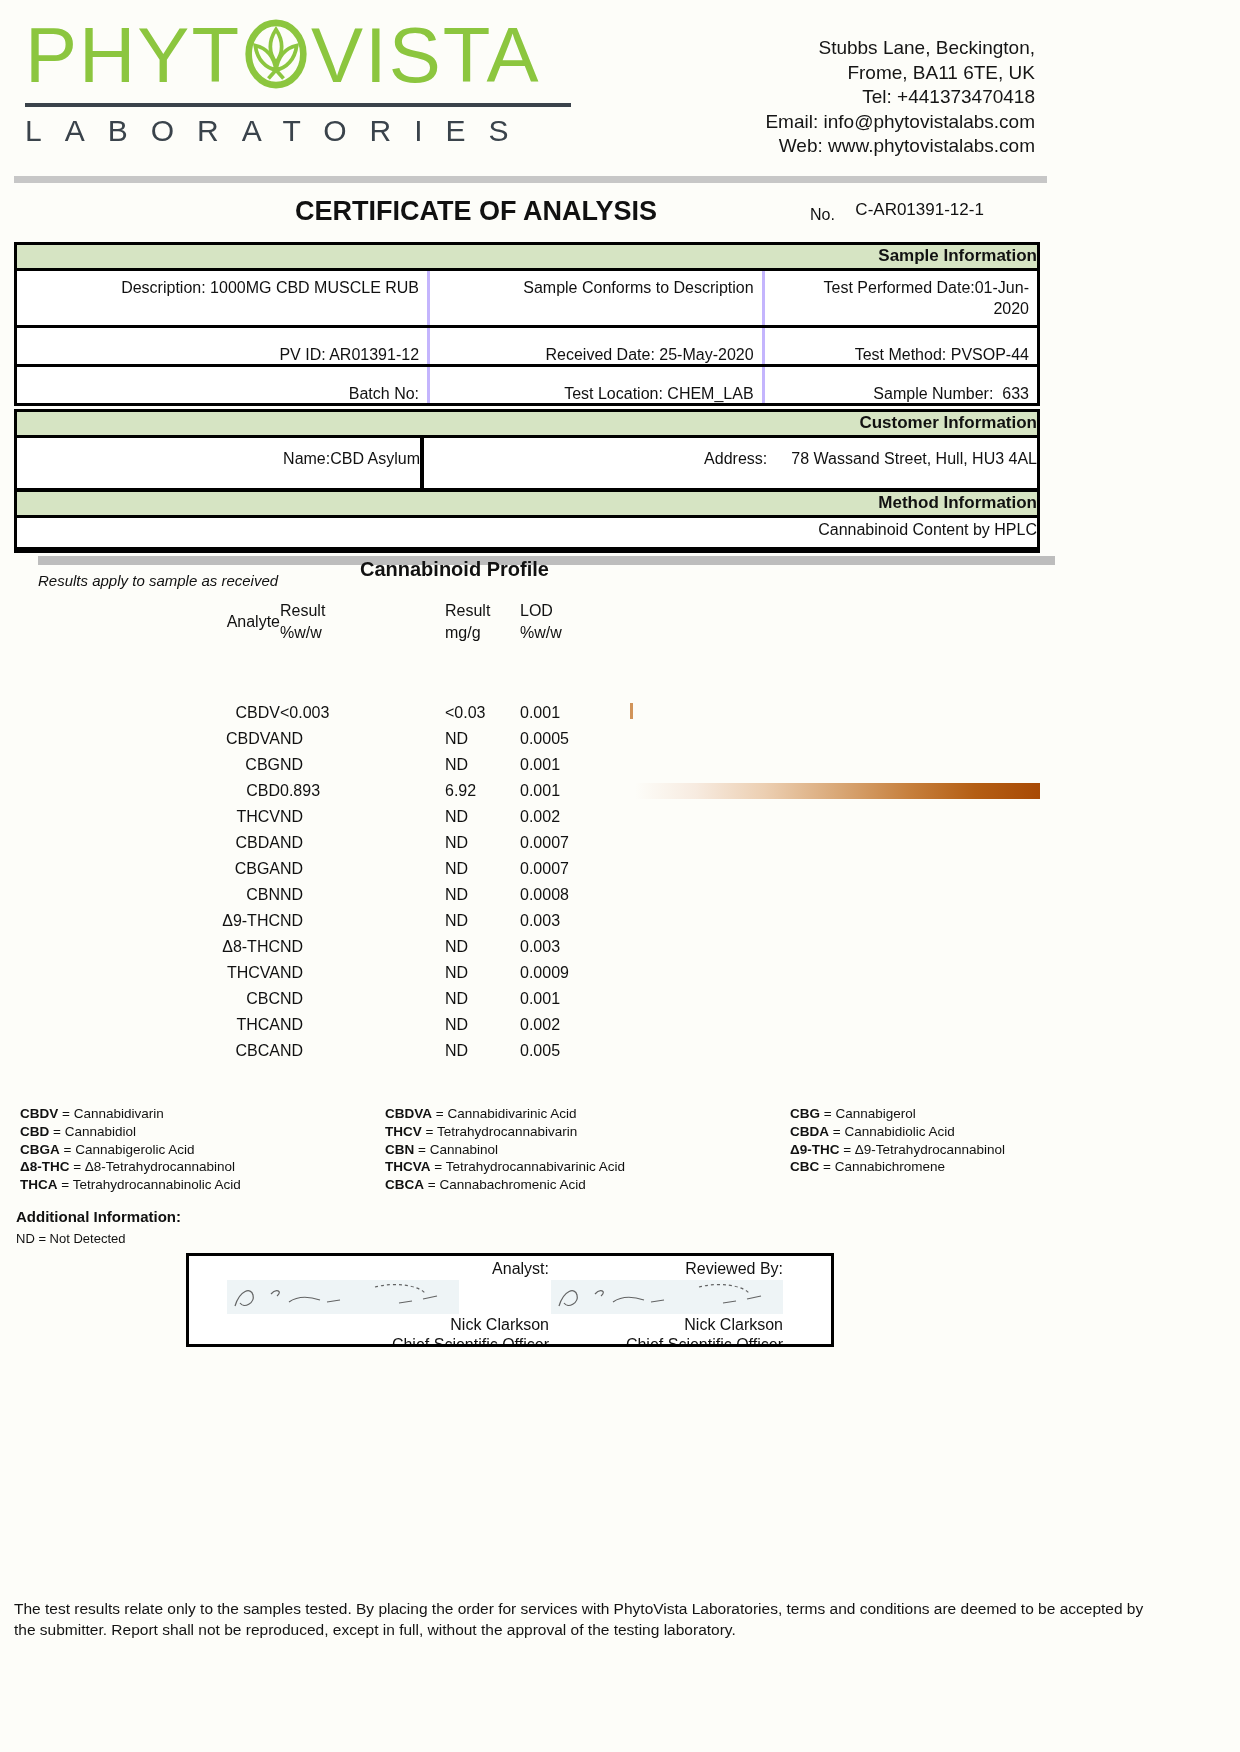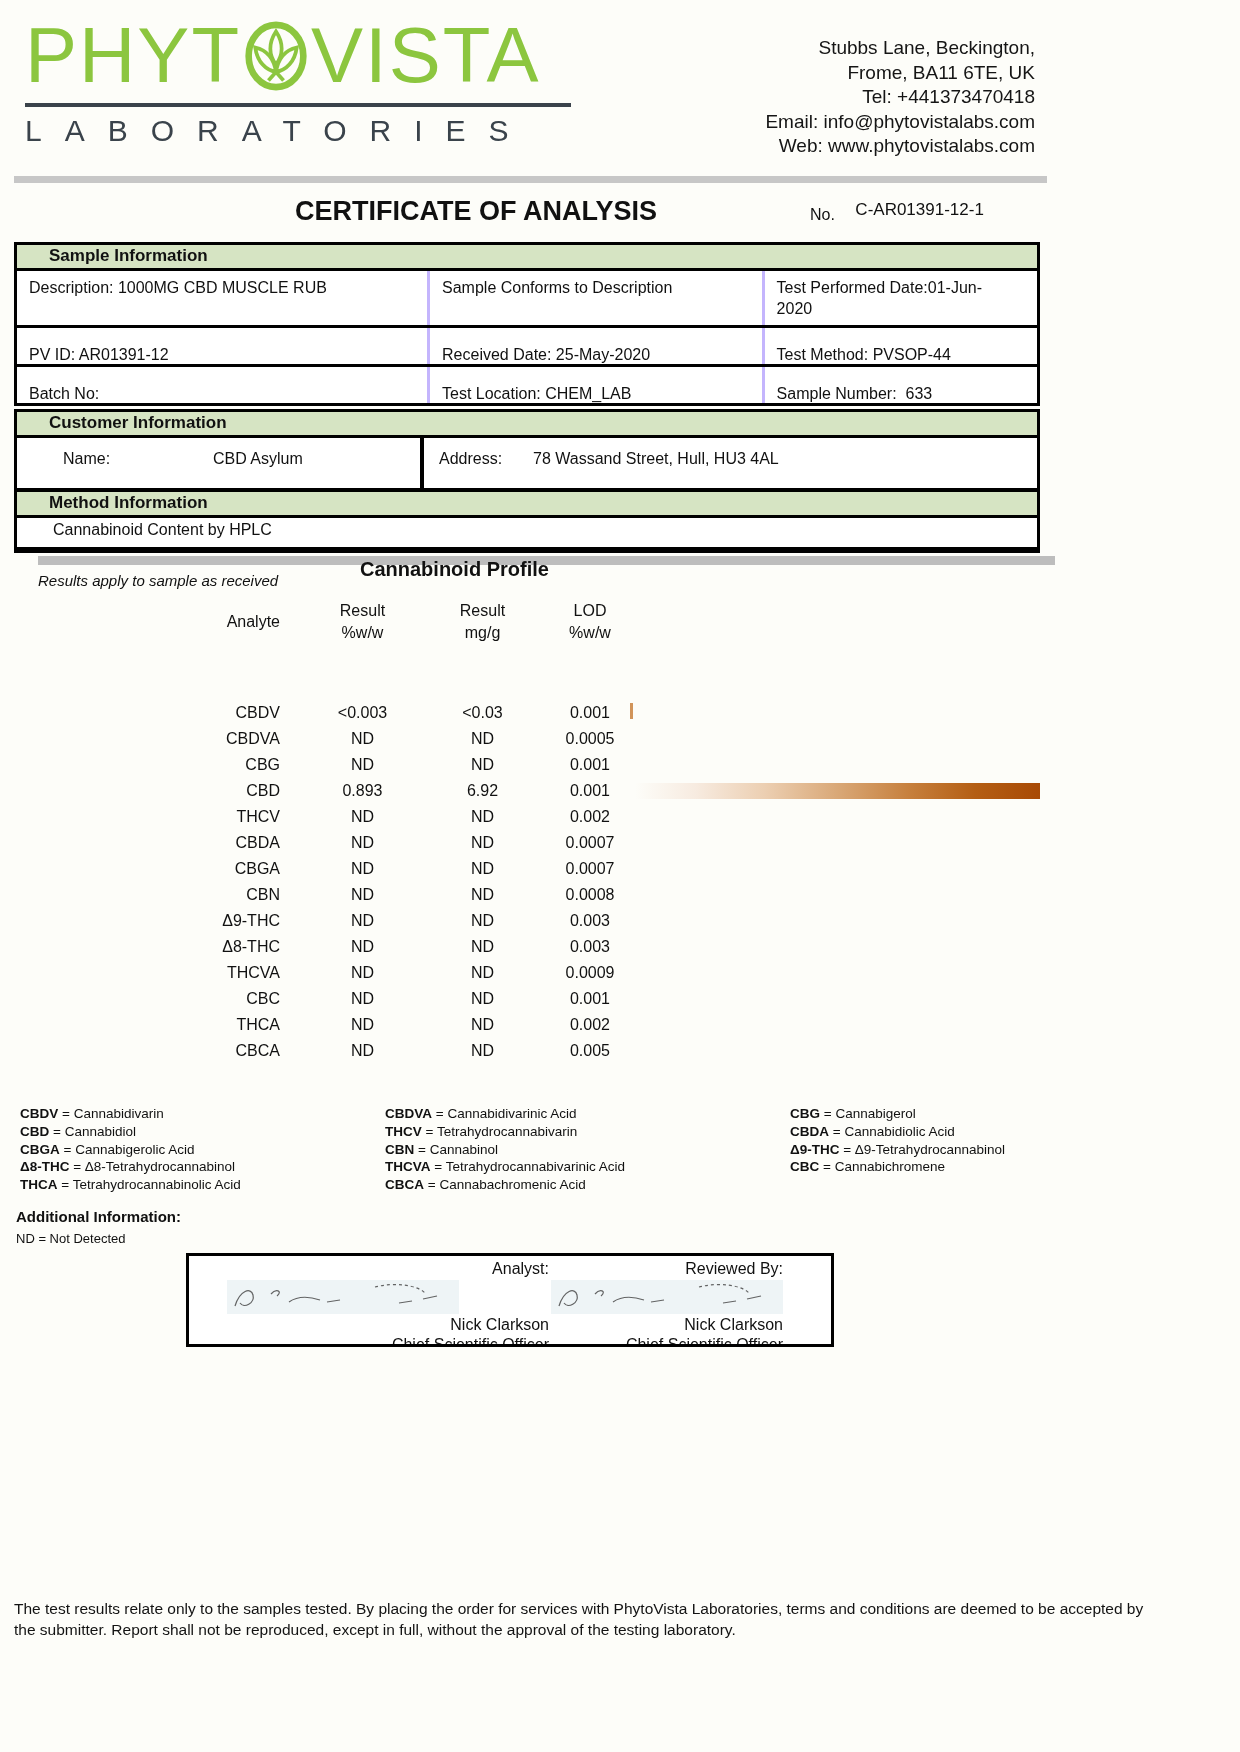--- a/index.html
+++ b/index.html
@@ -5,38 +5,38 @@
   * { margin:0; padding:0; box-sizing:border-box; }
   html,body { background:#ffffff; }
   .page {
     position:relative; width:1240px; height:1752px; margin:0 auto;
     background:#fdfdf9; color:#111;
     font-family:"Liberation Sans", sans-serif; overflow:hidden;
   }
 
   
   .logo { position:absolute; left:25px; top:16px; width:560px; }
-  .brand-line { display:flex; align-items:center; color:var(--logo_green,#8cc63f);
+  .brand-line { display:flex; color:var(--logo_green,#8cc63f);
     font-size:78px; font-weight:400; letter-spacing:2px; line-height:1; }
   .leaf-o { margin:2px 2px 0 2px; }
   .brand-sub { margin-top:9px; width:546px; border-top:4px solid var(--logo_dark,#3a434b);
     padding-top:7px; font-size:30px; letter-spacing:23px; color:var(--logo_dark,#3a434b);
     white-space:nowrap; }
   .contact { position:absolute; right:205px; top:36px; text-align:right;
     font-size:19px; line-height:24.5px; color:#151515; }
 
   .top-shadow { position:absolute; left:14px; top:176px; width:1033px; height:7px; background:#c7c7c7; }
 
   
   .coa-title { position:absolute; left:295px; top:196px; font-size:27px; font-weight:bold; letter-spacing:0; }
   .coa-no { position:absolute; left:810px; top:205px; font-size:16px; }
   .coa-no-value { font-size:17px; position:relative; top:-5px; margin-left:16px; }
 
   
-  .tbox { position:absolute; left:14px; width:1026px; border:3px solid #000; background:#fff; }
+  .tbox { position:absolute; left:14px; width:1026px; border:3px solid #000; background:#fff;text-align:right; }
   .box-sample { top:242px; }
   .box-customer { top:409px; }
   .box-method { top:489px; border-bottom-width:6px; }
   .band { background:var(--band_green,#d6e4c3); border-bottom:3px solid #000;
     font-weight:bold; font-size:17px; padding:1px 0 2px 32px; }
   .grid3 { display:grid; grid-template-columns:40.2% 32.8% 27%; }
   .grid3 + .grid3 { border-top:3px solid #000; }
   .grid3 > .cell { padding:6px 8px 6px 12px; font-size:16px; border-left:3px solid #c4b5fd;
     white-space:pre-wrap; line-height:21px; }
   .grid3 > .cell:first-child { border-left:none; }
@@ -55,21 +55,21 @@
 
   
   .profile-note { position:absolute; left:38px; top:572px; font-size:15px; font-weight:normal; font-style:italic; }
   .profile-title { position:absolute; left:360px; top:558px; font-size:20px; font-weight:bold; }
 
   .profile-table { position:absolute; left:20px; top:600px; width:1200px; font-size:16px; }
   .phead, .prow { display:grid; grid-template-columns:260px 165px 75px 140px 1fr; align-items:center; }
   .phead { line-height:22px; }
   .phead span, .prow span { display:block; }
   .c1 { text-align:right; }
-  .c2, .c3, .c4 { text-align:center; white-space:pre-line; }
+  .c2, .c3, .c4 { text-align:left; white-space:pre-line; }
   .prows { margin-top:56px; }
   .prow { position:relative; height:26px; line-height:26px; }
   .bar-tick { position:absolute; left:610px; top:3px; width:3px; height:16px;
     background:var(--bar_orange_light,#d1945a); }
   .bar-gradient { position:absolute; left:615px; top:5px; width:405px; height:16px;
     background:linear-gradient(to right,
       rgba(255,255,255,0) 0%, #f7ebe0 15%, #eccfb2 32%, #d9a877 50%,
       #c67f3c 68%, #b45e14 84%, var(--bar_orange_dark,#a84a05) 100%); }
 
   

